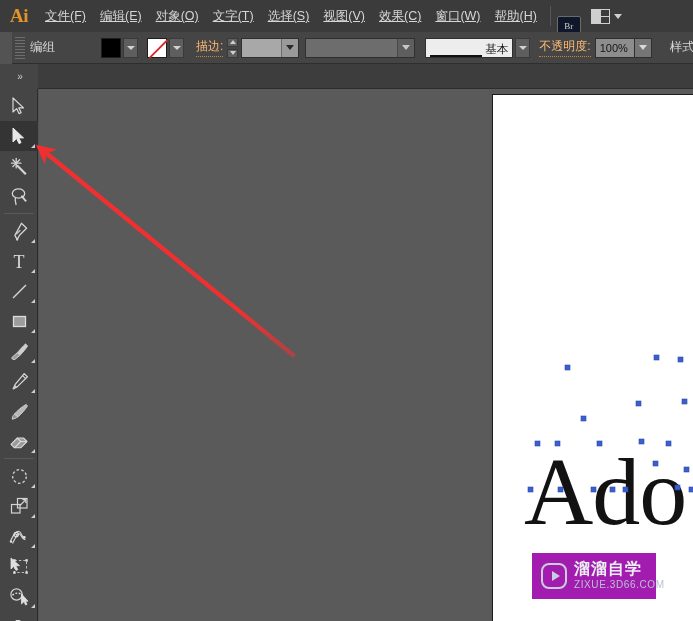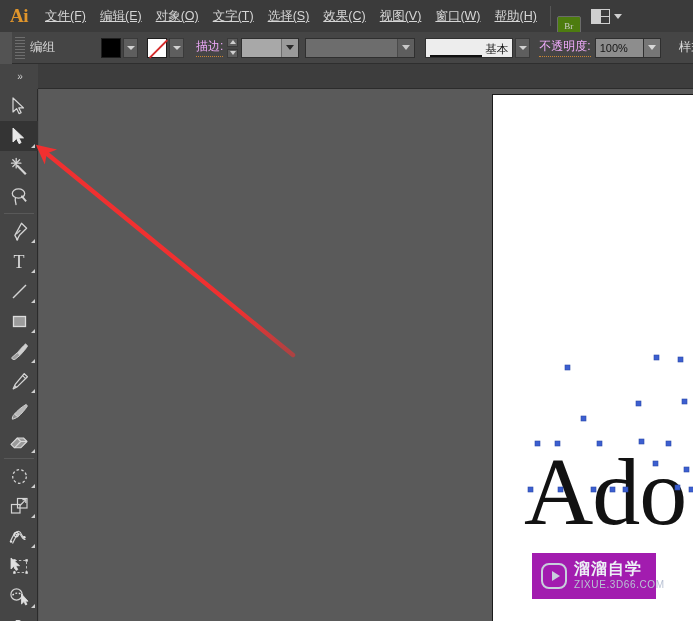--- a/index.html
+++ b/index.html
@@ -54,21 +54,21 @@
     cursor: default;
     text-decoration: underline;
   }
   .menu-sep {
     width: 1px; height: 20px;
     background: #565656;
     margin: 0 6px;
   }
   .br-btn {
     width: 22px; height: 19px;
-    background: #4d7c0f;
+    background: #0f172a;
     border: 1px solid #6b6b6b;
     border-radius: 2px;
     color: #cfcfcf;
     font-size: 9px;
     display: flex; align-items: center; justify-content: center;
     font-family: "Liberation Serif", serif;
     margin-top: 20px;
   }
   .layout-btn {
     display: flex;
@@ -110,21 +110,21 @@
     margin-left: 3px; margin-right: 5px;
     background: repeating-linear-gradient(
        to bottom, #6e6e6e 0px, #6e6e6e 1px, #454545 1px, #454545 3px);
   }
   .cb-label {
     color: #d8d8d8;
     font-size: 12.5px;
     white-space: nowrap;
   }
   .cb-label-orange {
-    color: #f0abfc;
+    color: #fdba74;
     font-size: 12px;
     white-space: nowrap;
     border-bottom: 1px dotted #c98432;
     padding-bottom: 1px;
   }
   .swatch-box {
     width: 20px; height: 20px;
     border: 1px solid #1e1e1e;
     box-sizing: border-box;
     background: #fff;
@@ -224,21 +224,21 @@
     width: 54px; height: 2px;
     background: #111;
   }
   .stroke-profile .lbl {
     font-size: 11.5px;
     color: #111;
     margin-left: 3px;
     white-space: nowrap;
   }
   .opacity-field {
-    width: 49px; height: 20px;
+    width: 40px; height: 20px;
     background: #8d8d8d;
     border: 1px solid #2f2f2f;
     box-sizing: border-box;
     color: #151515;
     font-size: 11px;
     line-height: 18px;
     padding-left: 4px;
   }
   .opacity-drop {
     width: 17px; height: 20px;
@@ -425,22 +425,22 @@
 
 <div id="app">
 
   <div class="menubar">
     <div class="ai-logo">Ai</div>
     <div class="menu-item">文件(F)</div>
     <div class="menu-item">编辑(E)</div>
     <div class="menu-item">对象(O)</div>
     <div class="menu-item">文字(T)</div>
     <div class="menu-item">选择(S)</div>
+    <div class="menu-item">视图(V)</div>
     <div class="menu-item">效果(C)</div>
-    <div class="menu-item">视图(V)</div>
     <div class="menu-item">窗口(W)</div>
     <div class="menu-item">帮助(H)</div>
     <div class="menu-sep"></div>
     <div class="br-btn">Br</div>
     <div class="layout-btn">
       <div class="layout-icon">
         <div class="li-l"></div>
         <div class="li-r">
             <div></div>
             <div></div>

